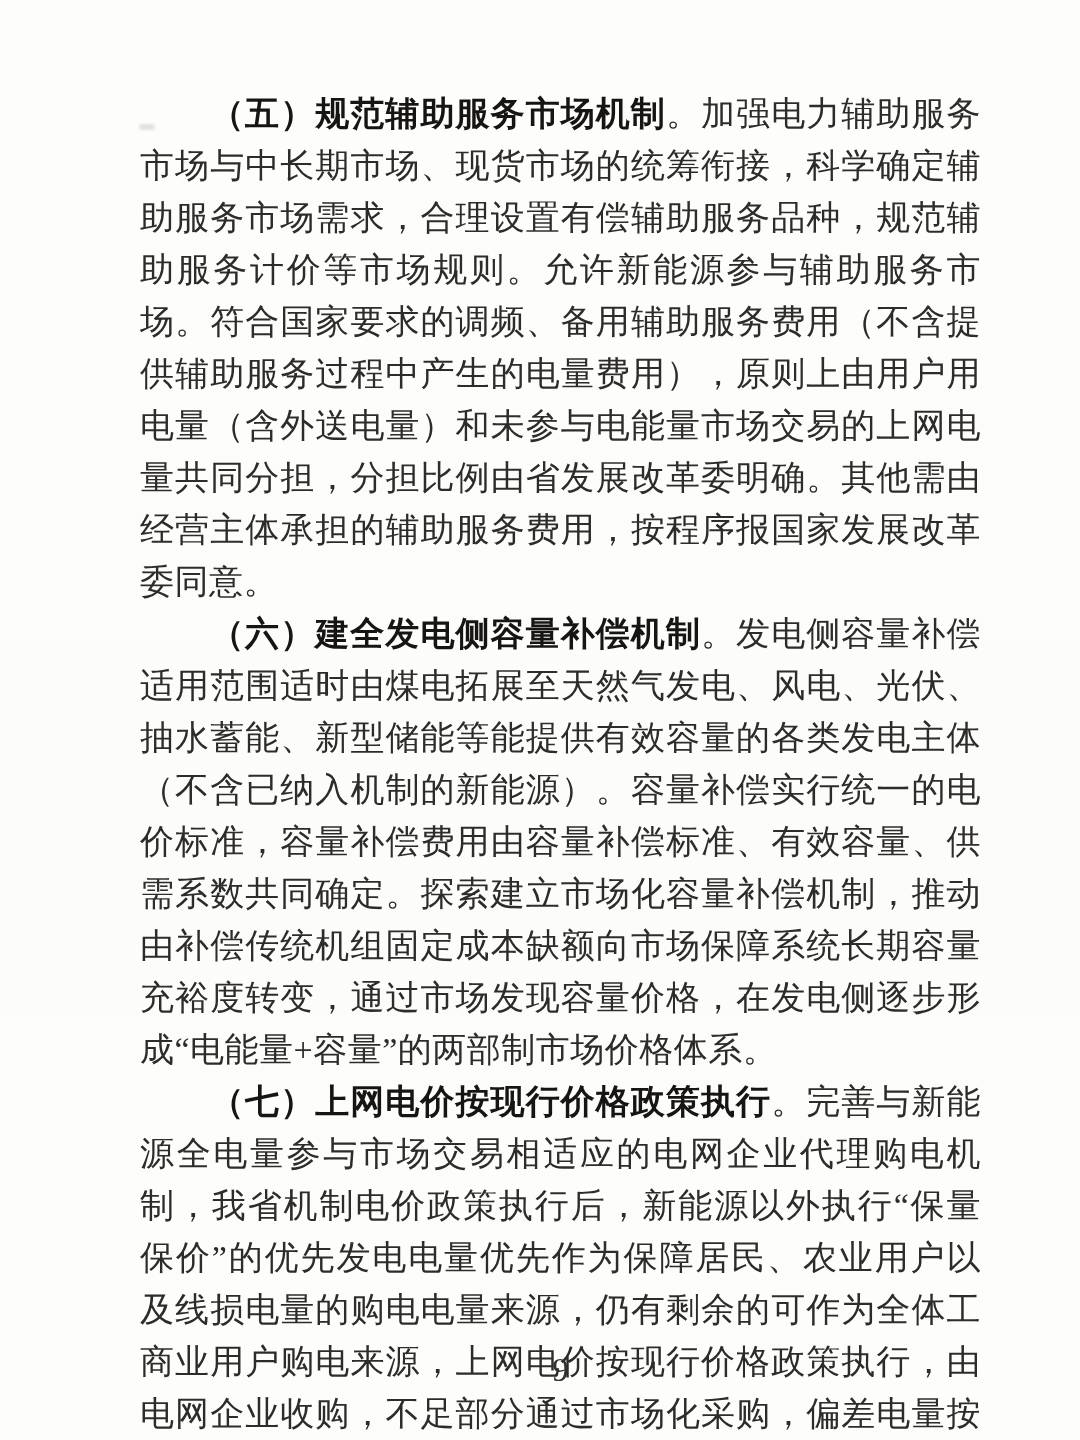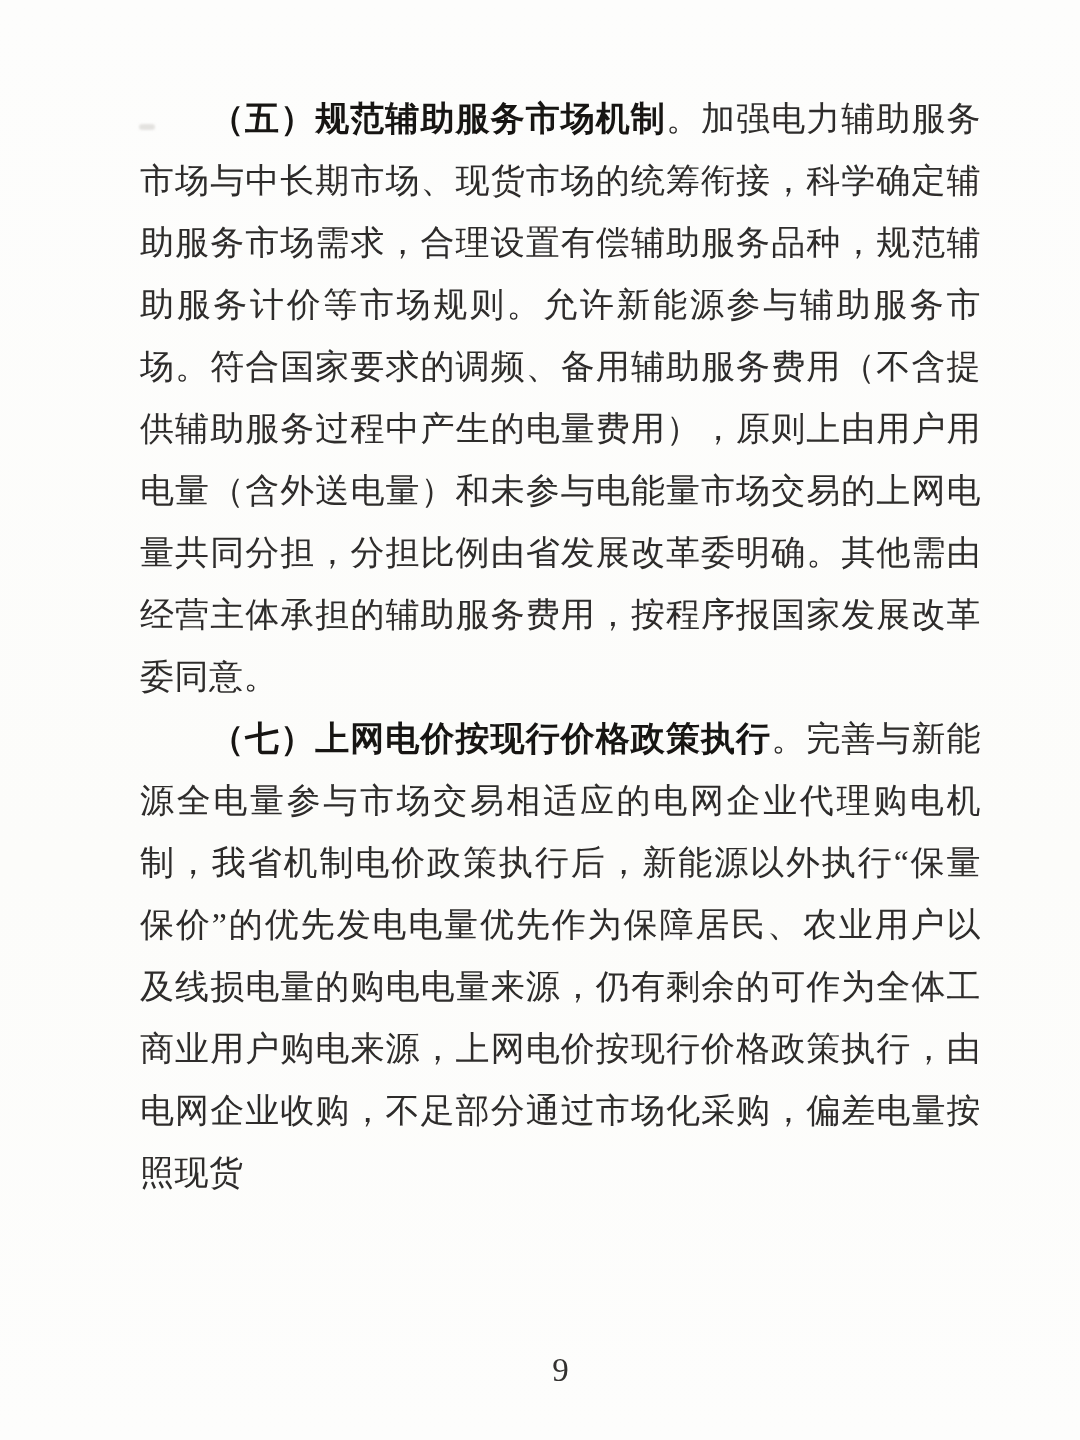--- a/index.html
+++ b/index.html
@@ -21,21 +21,21 @@
   .text-block {
     position: absolute;
     left: 140px;
     top: 88px;
     width: 841px;
   }
   .para {
     margin: 0;
     padding: 0;
     font-size: 34px;
-    line-height: 62px;
+    line-height: 52px;
     text-indent: 70px;
     text-align: justify;
     text-justify: inter-character;
     letter-spacing: 0.5px;
     word-break: break-all;
   }
   .heading {
     font-weight: bold;
     color: #171513;
   }
@@ -70,20 +70,21 @@
 <body>
 
 <div class="page">
 
   <div class="smudge"></div>
 
   <div class="text-block">
 
     <p class="para"><span class="heading">（五）规范辅助服务市场机制</span><span class="body-text">。加强电力辅助服务市场与中长期市场、现货市场的统筹衔接，科学确定辅助服务市场需求，合理设置有偿辅助服务品种，规范辅助服务计价等市场规则。允许新能源参与辅助服务市场。符合国家要求的调频、备用辅助服务费用（不含提供辅助服务过程中产生的电量费用），原则上由用户用电量（含外送电量）和未参与电能量市场交易的上网电量共同分担，分担比例由省发展改革委明确。其他需由经营主体承担的辅助服务费用，按程序报国家发展改革委同意。</span></p>
 
+    <p class="para"><span class="heading">（六）建全发电侧容量补偿机制</span><span class="body-text">。发电侧容量补偿适用范围适时由煤电拓展至天然气发电、风电、光伏、抽水蓄能、新型储能等能提供有效容量的各类发电主体（不含已纳入机制的新能源）。容量补偿实行统一的电价标准，容量补偿费用由容量补偿标准、有效容量、供需系数共同确定。探索建立市场化容量补偿机制，推动由补偿传统机组固定成本缺额向市场保障系统长期容量充裕度转变，通过市场发现容量价格，在发电侧逐步形成“电能量+容量”的两部制市场价格体系。</span></p>
 
     <p class="para"><span class="heading">（七）上网电价按现行价格政策执行</span><span class="body-text">。完善与新能源全电量参与市场交易相适应的电网企业代理购电机制，我省机制电价政策执行后，新能源以外执行“保量保价”的优先发电电量优先作为保障居民、农业用户以及线损电量的购电电量来源，仍有剩余的可作为全体工商业用户购电来源，上网电价按现行价格政策执行，由电网企业收购，不足部分通过市场化采购，偏差电量按照现货</span></p>
 
   </div>
 
   <div class="footer">
     <span class="page-number">9</span>
   </div>
 
 </div>

